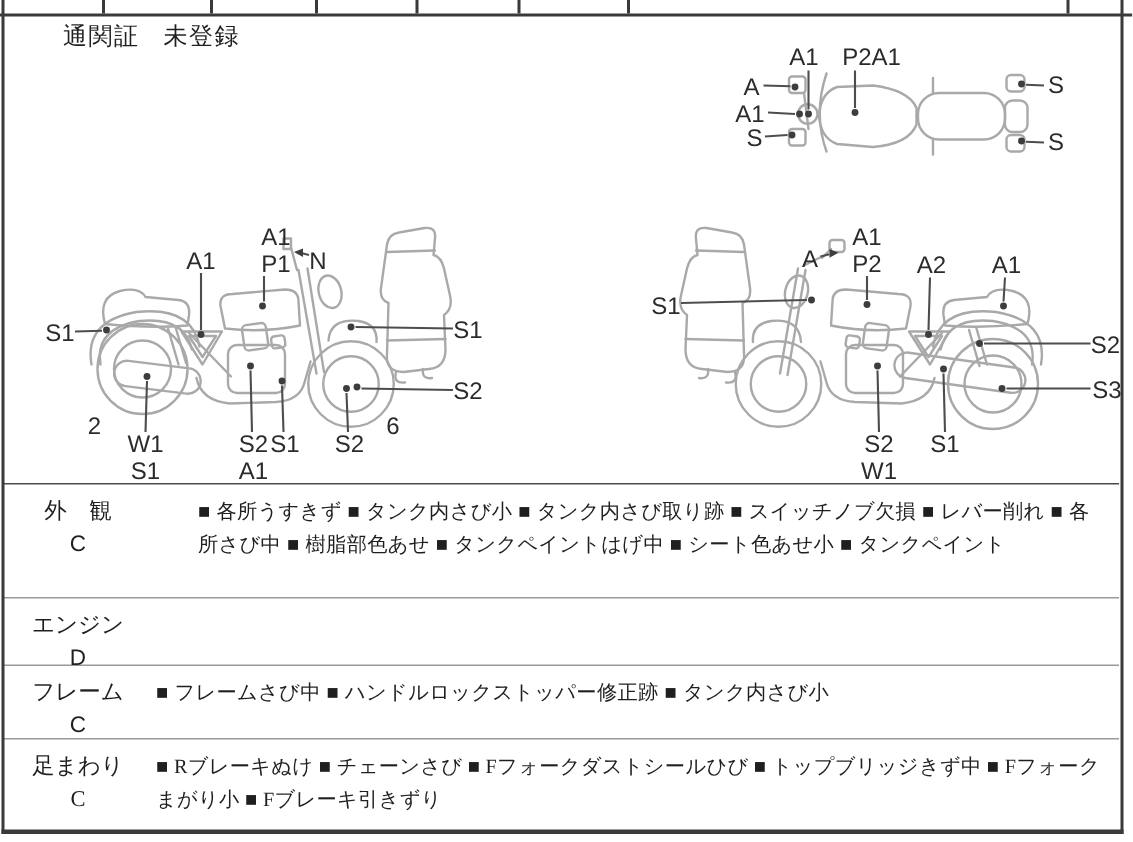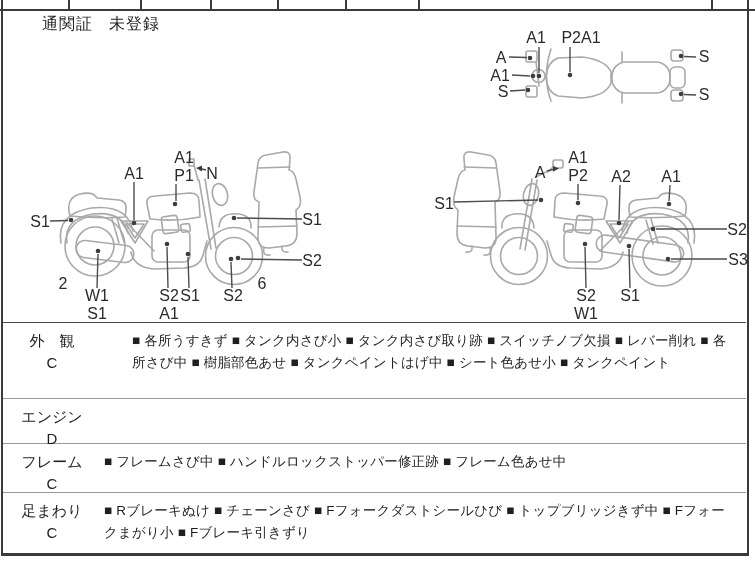--- a/index.html
+++ b/index.html
@@ -23,21 +23,21 @@
   .diagram-svg{position:absolute;left:0;top:0;width:755px;height:330px;}
   .diagram-svg .art{stroke:#a9a9a9;stroke-width:1.6;fill:none;stroke-linecap:round;stroke-linejoin:round;}
   .diagram-svg .ptr{stroke:#4d4d4d;stroke-width:1.4;fill:none;}
   .diagram-svg .dot{fill:#3d3d3d;stroke:none;}
   .diagram-svg .ah{fill:#3d3d3d;stroke:none;}
   .diagram-svg text{font-family:"Liberation Sans","DejaVu Sans",sans-serif;font-size:16px;fill:#2b2b2b;text-anchor:middle;}
   
   .insp{position:absolute;left:2px;top:322px;width:744px;border-top:1px solid #4a4a4a;font-size:14px;}
   .trow{display:flex;box-sizing:border-box;border-bottom:1px solid #999;}
   .trow.last{border-bottom:none;}
-  .r1{height:76px;gap:28px;}.r2{height:45px;}.r3{height:49px;justify-content:center;}.r4{height:62px;}
+  .r1{height:76px;gap:28px;}.r2{height:45px;}.r3{height:49px;justify-content:center;}.r4{height:62px;font-family:Liberation Serif, serif;}
   .tlabel{width:100px;flex:0 0 100px;text-align:center;padding-top:7px;line-height:22px;font-size:15px;}
   .tlabel .grade{font-size:15px;}
   .tnotes{flex:1;padding:7px 8px 0 2px;line-height:22px;font-size:13.5px;letter-spacing:0.2px;}
 </style>
 </head>
 <body>
 
 <div class="sheet">
 
   <div class="remnant">
@@ -241,21 +241,21 @@
       <div class="tlabel">
         <div>エンジン</div>
         <div class="grade">D</div>
       </div>
     </div>
     <div class="trow r3">
       <div class="tlabel">
         <div>フレーム</div>
         <div class="grade">C</div>
       </div>
-      <div class="tnotes">■ フレームさび中 ■ ハンドルロックストッパー修正跡 ■ フレーム色あせ中</div>
+      <div class="tnotes">■ フレームさび中 ■ ハンドルロックストッパー修正跡 ■ タンク内さび小</div>
     </div>
     <div class="trow r4 last">
       <div class="tlabel">
         <div>足まわり</div>
         <div class="grade">C</div>
       </div>
       <div class="tnotes">■ Rブレーキぬけ ■ チェーンさび ■ Fフォークダストシールひび ■ トップブリッジきず中 ■ Fフォークまがり小 ■ Fブレーキ引きずり</div>
     </div>
   </div>
 

